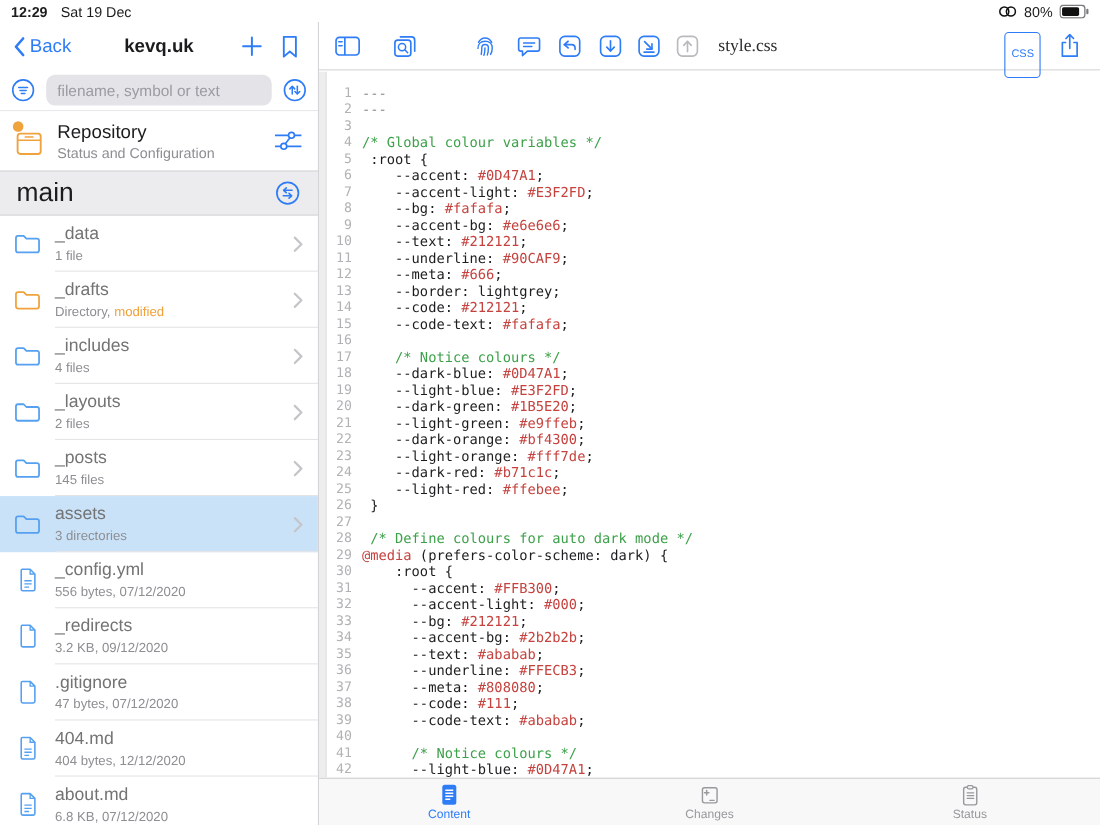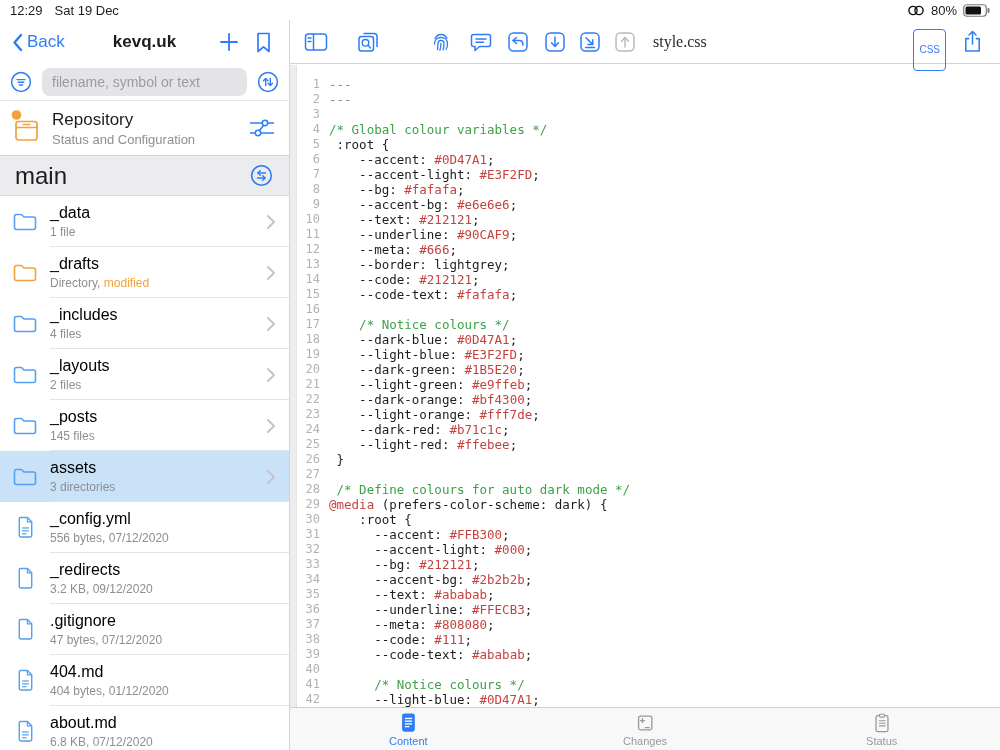--- a/index.html
+++ b/index.html
@@ -7,21 +7,21 @@
   .screen {
     position:relative; width:1000px; height:750px; background:#fff;
     font-family:"Liberation Sans", sans-serif; color:#1c1c1e; overflow:hidden;
     margin:0 auto;
   }
   
   .statusbar { position:absolute; top:0; left:0; right:0; height:20px;
     display:flex; align-items:center; justify-content:space-between; padding:0 10px;
     font-size:13px; background:#fff; z-index:5; }
   .sb-left { display:flex; gap:12px; align-items:center; }
-  .sb-time { font-weight:400; }
+  .sb-time { font-weight:700; }
   .sb-right { display:flex; gap:6px; align-items:center; }
   
   .sidebar { position:absolute; top:20px; left:0; width:290px; height:730px;
     background:#fff; border-right:1px solid #d4d4d8; overflow:hidden; }
   .nav { position:relative; height:44px; display:flex; align-items:center; padding:0 12px; }
   .back { display:flex; align-items:center; gap:4px; color:var(--accent); font-size:17px; cursor:default; }
   .nav-title { position:absolute; left:50%; transform:translateX(-50%); font-size:17px; font-weight:700; }
   .nav-plus { position:absolute; right:50px; width:20px; height:20px; }
   .nav-bm { position:absolute; right:17px; width:17px; height:21px; }
   .searchrow { height:36px; display:flex; align-items:center; gap:9px; padding:0 9px; }
@@ -39,21 +39,21 @@
     display:flex; align-items:center; justify-content:space-between; padding:0 15px; }
   .band-label { font-size:24px; }
   .band-icon { width:25px; height:25px; }
   
   .frow { position:relative; height:51px; padding-left:50px;
     display:flex; flex-direction:column; justify-content:center; }
   .frow::after { content:""; position:absolute; left:50px; right:0; bottom:0; height:1px; background:#e4e4e6; }
   .frow.selected { background:#c9e2f8; }
   .ficon { position:absolute; left:11px; top:50%; transform:translateY(-50%); width:28px; height:28px;
     display:flex; align-items:center; justify-content:center; }
-  .ftitle { font-size:16px; color:#000000; }
+  .ftitle { font-size:16px; color:#737373; }
   .fsub { font-size:12px; color:#8e8e93; margin-top:3px; }
   .fsub .hl { color:#f0a23c; }
   .fchev { position:absolute; right:13px; top:50%; transform:translateY(-50%); width:10px; height:16px; }
   
   .editor { position:absolute; top:20px; left:290px; right:0; bottom:0; background:#fff; }
   .toolbar { height:44px; display:flex; align-items:center; padding:0 16px 0 14px;
     border-bottom:1px solid #d4d4d8; }
   .tbtn { width:24px; height:24px; flex:none; }
   .m28{margin-left:28px}.m49{margin-left:49px}.m16{margin-left:16px}.m13{margin-left:13px}.m11{margin-left:11px}
   .doc-title { margin-left:16px; font-size:16px; color:#2a2a2c;font-family:Liberation Serif, serif; }
@@ -306,21 +306,21 @@
           <span class="ficon">
             <svg width="21" height="25" viewBox="0 0 22 26">
               <path d="M5.5 2.5 H13 L17.5 7 V21.5 Q17.5 23 16 23 H6 Q4.5 23 4.5 21.5 V4 Q4.5 2.5 5.5 2.5 Z" fill="none" stroke="#55a0f0" stroke-width="1.5" stroke-linejoin="round"></path>
               <polyline points="13,2.5 13,7 17.5,7" fill="none" stroke="#55a0f0" stroke-width="1.3"></polyline>
               <line x1="7.5" y1="13.5" x2="14.5" y2="13.5" stroke="#55a0f0" stroke-width="1.3"></line>
               <line x1="7.5" y1="16.5" x2="14.5" y2="16.5" stroke="#55a0f0" stroke-width="1.3"></line>
               <line x1="7.5" y1="19.5" x2="12" y2="19.5" stroke="#55a0f0" stroke-width="1.3"></line>
             </svg>
           </span>
           <span class="ftitle">404.md</span>
-          <span class="fsub">404 bytes, 01/12/2020</span>
+          <span class="fsub">404 bytes, 12/12/2020</span>
         </div>
         <div class="frow">
           <span class="ficon">
             <svg width="21" height="25" viewBox="0 0 22 26">
               <path d="M5.5 2.5 H13 L17.5 7 V21.5 Q17.5 23 16 23 H6 Q4.5 23 4.5 21.5 V4 Q4.5 2.5 5.5 2.5 Z" fill="none" stroke="#55a0f0" stroke-width="1.5" stroke-linejoin="round"></path>
               <polyline points="13,2.5 13,7 17.5,7" fill="none" stroke="#55a0f0" stroke-width="1.3"></polyline>
               <line x1="7.5" y1="13.5" x2="14.5" y2="13.5" stroke="#55a0f0" stroke-width="1.3"></line>
               <line x1="7.5" y1="16.5" x2="14.5" y2="16.5" stroke="#55a0f0" stroke-width="1.3"></line>
               <line x1="7.5" y1="19.5" x2="12" y2="19.5" stroke="#55a0f0" stroke-width="1.3"></line>
             </svg>

